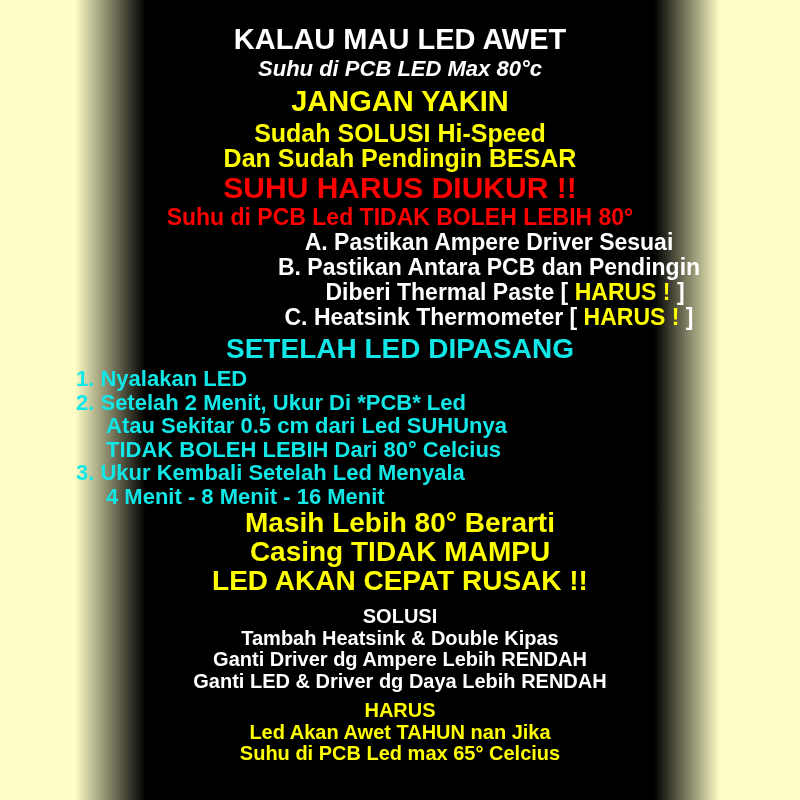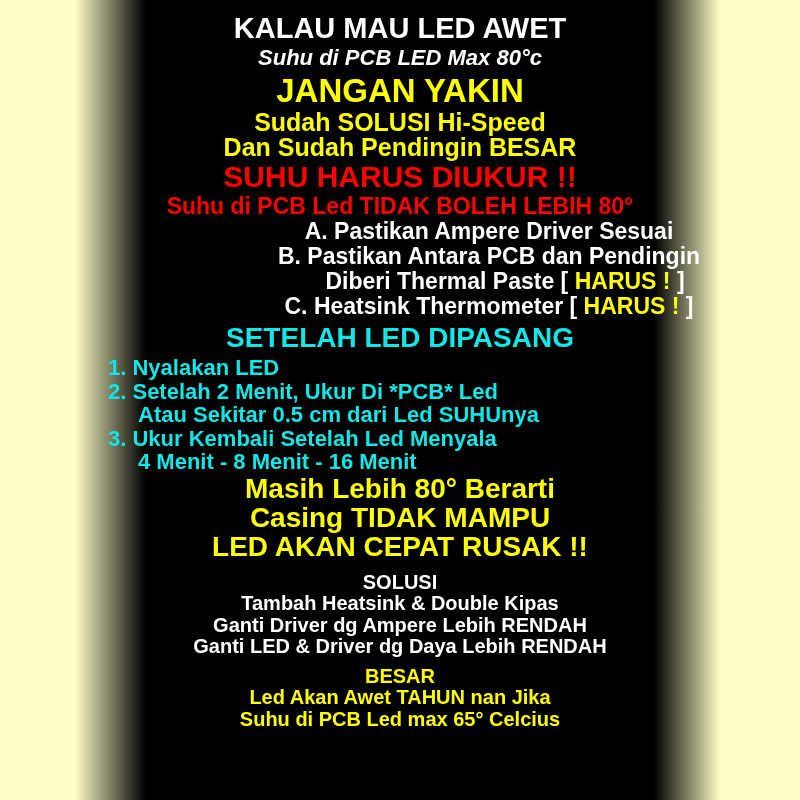--- a/index.html
+++ b/index.html
@@ -5,51 +5,51 @@
   html, body { margin: 0; padding: 0; }
   body {
     width: 800px; height: 800px;
     font-family: "Liberation Sans", "DejaVu Sans", sans-serif;
     background: #fdfdc6;
   }
   .poster {
     position: relative;
     width: 800px; height: 800px;
     box-sizing: border-box;
-    padding-top: 12px;
+    padding-top: 23px;
     overflow: hidden;
     font-weight: 700;
     background: linear-gradient(90deg,
       #fdfdc6 0%, #fdfdc6 9.4%,
       #000000 18.2%, #000000 81.8%,
       #fdfdc6 90%, #fdfdc6 100%);
   }
   .line { text-align: center; white-space: nowrap; }
   .white  { color: #ffffff; }
   .yellow { color: #ffff00; }
   .red    { color: #ff0000; }
   .cyan   { color: #12e7e7; }
 
   .t-title   { font-size: 29px; line-height: 33px; }
   .t-sub     { font-size: 22px; line-height: 26px; font-style: italic; }
-  .t-jangan  { font-size: 33px; line-height: 39px; }
+  .t-jangan  { font-size: 29px; line-height: 39px; }
   .t-warn    { font-size: 25px; line-height: 25px; }
   .t-ukur    { font-size: 30px; line-height: 33px; }
   .t-redsub  { font-size: 23px; line-height: 26px; }
 
   .block-abc {
     margin-left: 178px; text-align: center;
     font-size: 23px; line-height: 25px;
   }
   .block-abc .cont { padding-left: 32px; }
 
   .t-setelah { font-size: 28px; line-height: 34px; margin-top: 2px; }
 
   .block-steps {
-    margin-left: 108px; text-align: left;
+    margin-left: 76px; text-align: left;
     font-size: 22px; line-height: 23.5px; margin-top: 1px;
   }
   .block-steps .cont { padding-left: 30px; }
 
   .t-concl  { font-size: 28px; line-height: 29px; }
   .concl-block { margin-top: 0px; }
 
   .solusi-block { margin-top: 11px; }
   .t-solusi { font-size: 20px; line-height: 21.5px; }
 
@@ -80,36 +80,37 @@
     <div class="cont"><span>Diberi Thermal Paste [ </span><span class="em-yellow">HARUS !</span><span> ]</span></div>
     <div><span>C. Heatsink Thermometer [ </span><span class="em-yellow">HARUS !</span><span> ]</span></div>
   </div>
 
   <div class="line cyan t-setelah">SETELAH LED DIPASANG</div>
 
   <div class="block-steps cyan">
     <div>1. Nyalakan LED</div>
     <div>2. Setelah 2 Menit, Ukur Di *PCB* Led</div>
     <div class="cont">Atau Sekitar 0.5 cm dari Led SUHUnya</div>
+    <div class="cont">TIDAK BOLEH LEBIH Dari 80° Celcius</div>
     <div>3. Ukur Kembali Setelah Led Menyala</div>
     <div class="cont">4 Menit - 8 Menit - 16 Menit</div>
   </div>
 
   <div class="concl-block">
     <div class="line yellow t-concl">Masih Lebih 80° Berarti</div>
     <div class="line yellow t-concl">Casing TIDAK MAMPU</div>
     <div class="line yellow t-concl">LED AKAN CEPAT RUSAK !!</div>
   </div>
 
   <div class="solusi-block">
     <div class="line white t-solusi">SOLUSI</div>
     <div class="line white t-solusi">Tambah Heatsink &amp; Double Kipas</div>
     <div class="line white t-solusi">Ganti Driver dg Ampere Lebih RENDAH</div>
     <div class="line white t-solusi">Ganti LED &amp; Driver dg Daya Lebih RENDAH</div>
   </div>
 
   <div class="fakta-block">
-    <div class="line yellow t-fakta">BESAR</div>
+    <div class="line yellow t-fakta">HARUS</div>
     <div class="line yellow t-fakta">Led Akan Awet TAHUN nan Jika</div>
     <div class="line yellow t-fakta">Suhu di PCB Led max 65° Celcius</div>
   </div>
 
 </div>
 
 </body></html>

